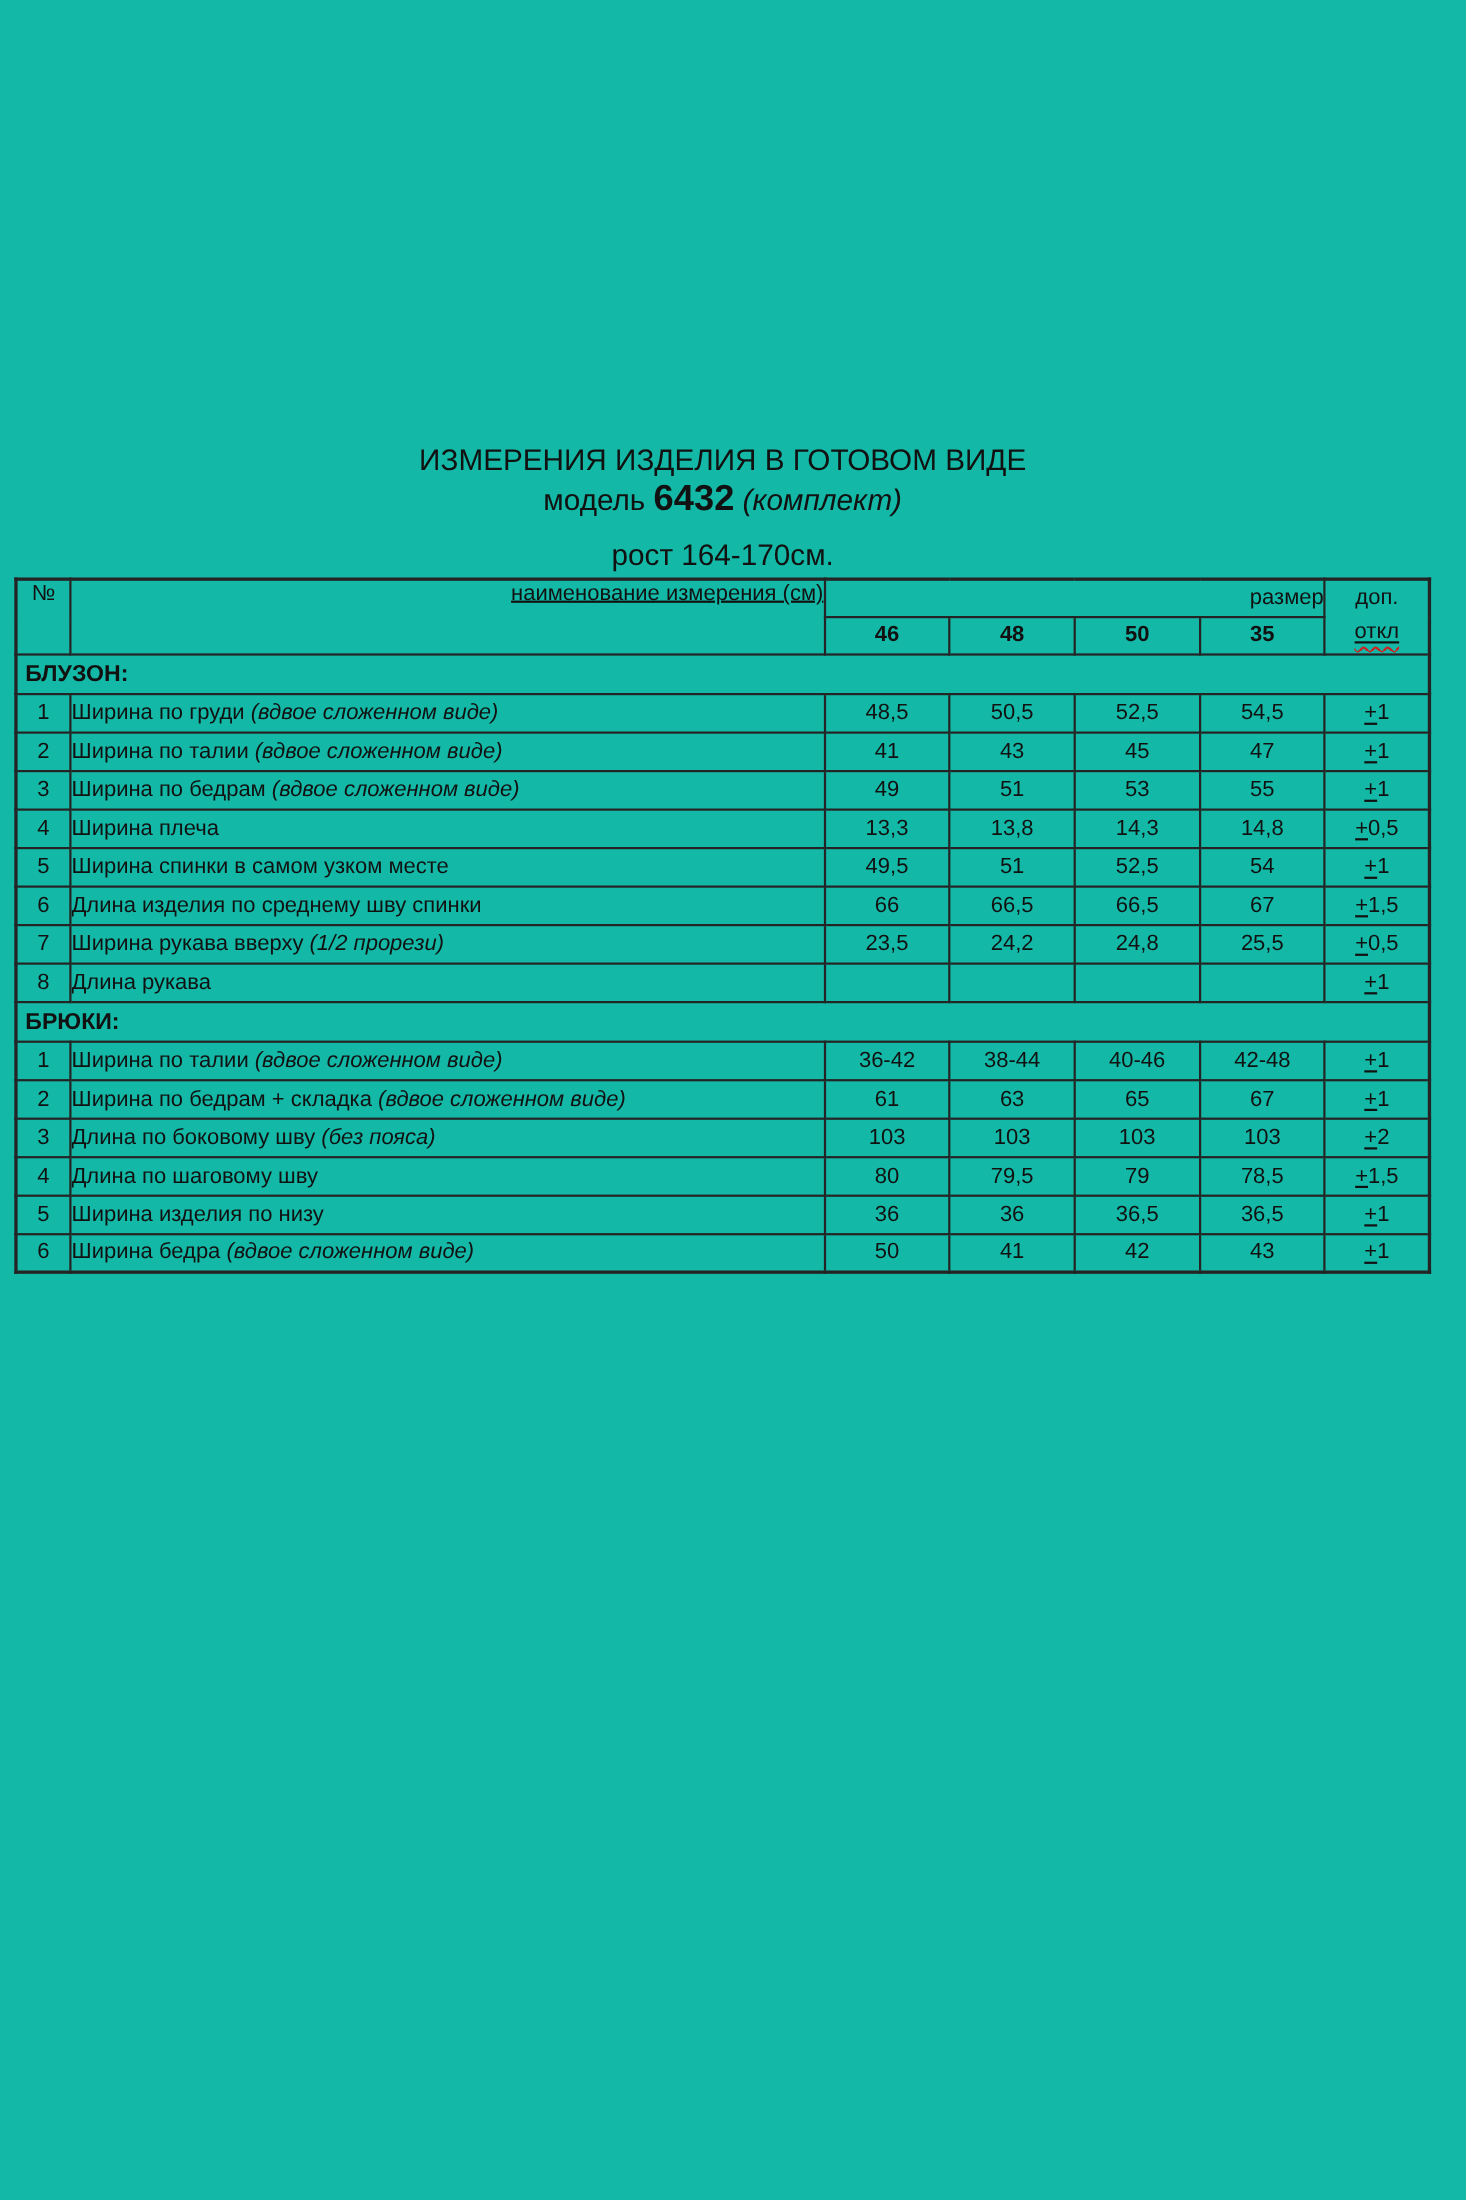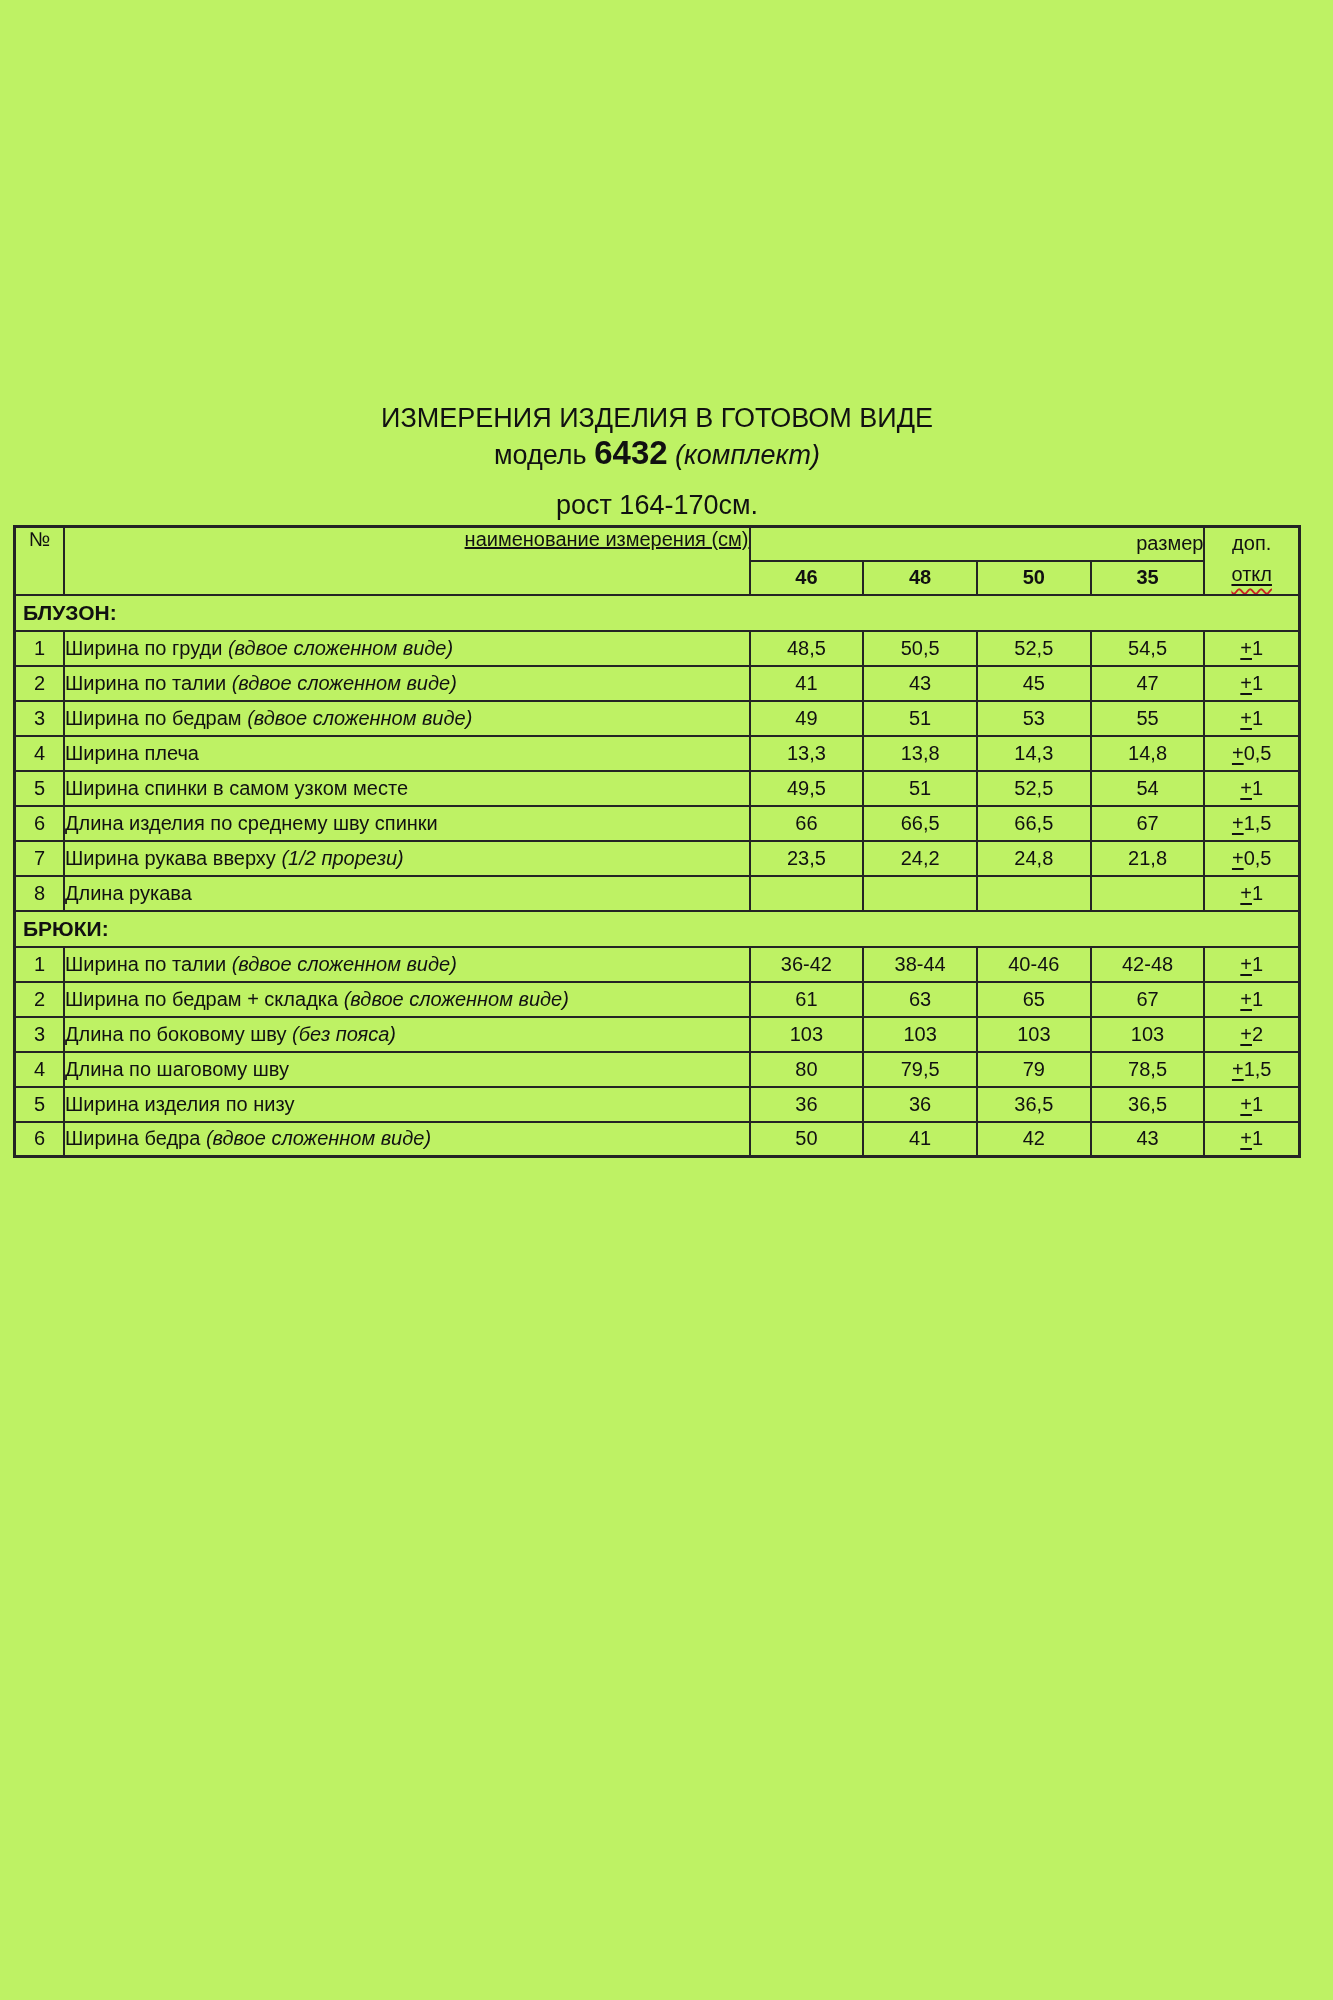--- a/index.html
+++ b/index.html
@@ -1,20 +1,20 @@
 <!DOCTYPE html>
 <html><head>
 <meta charset="utf-8">
 <style>
   html, body { margin: 0; padding: 0; background: #ffffff; }
   .page {
     position: relative;
     width: 1333px;
     height: 2000px;
-    background: #bef264;
+    background: #14b8a6;
     font-family: "Liberation Sans", sans-serif;
     color: #111111;
     overflow: hidden;
   }
   .content {
     position: absolute;
     top: 401px;
     left: 13px;
     width: 1288px;
   }
@@ -170,21 +170,21 @@
             <td class="val">66,5</td>
             <td class="val">67</td>
             <td class="tol"><span class="pm">+</span>1,5</td>
           </tr>
           <tr class="data-row">
             <td class="num">7</td>
             <td class="name">Ширина рукава вверху<i> (1/2 прорези)</i></td>
             <td class="val">23,5</td>
             <td class="val">24,2</td>
             <td class="val">24,8</td>
-            <td class="val">21,8</td>
+            <td class="val">25,5</td>
             <td class="tol"><span class="pm">+</span>0,5</td>
           </tr>
           <tr class="data-row">
             <td class="num">8</td>
             <td class="name">Длина рукава</td>
             <td class="val"></td>
             <td class="val"></td>
             <td class="val"></td>
             <td class="val"></td>
             <td class="tol"><span class="pm">+</span>1</td>

